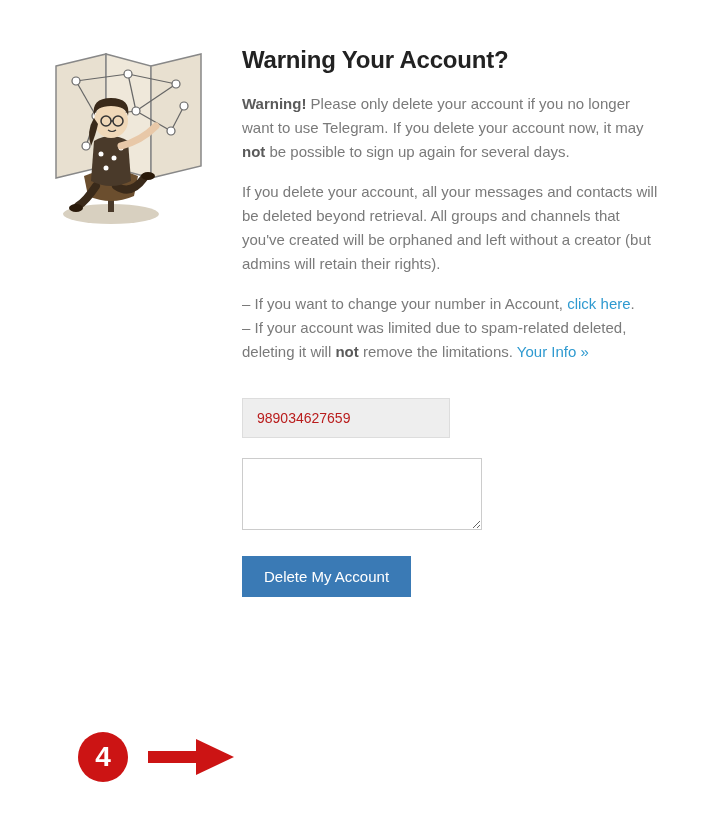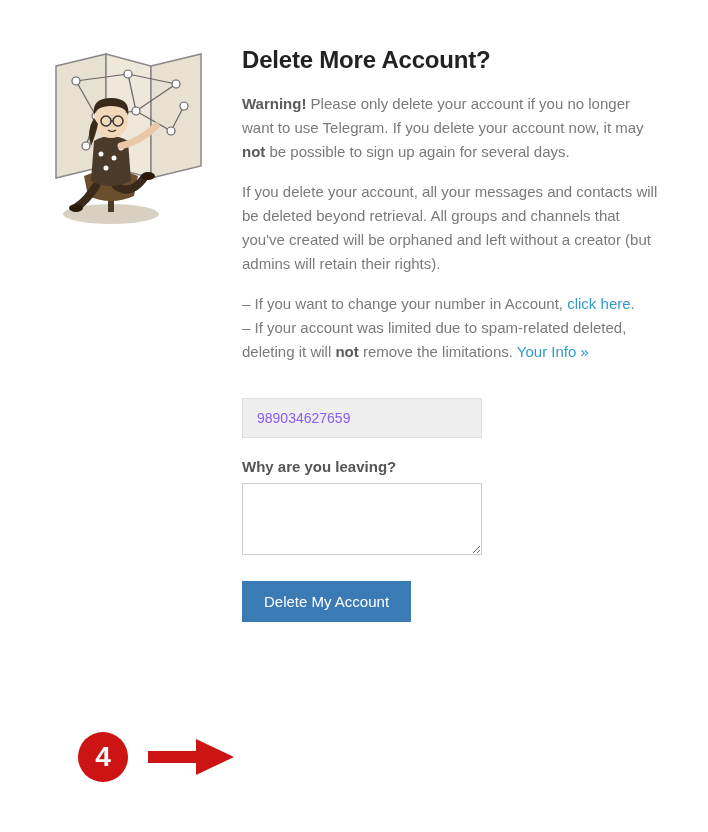--- a/index.html
+++ b/index.html
@@ -42,27 +42,27 @@
     .para .link { color: #2f9ad0; text-decoration: none; cursor: pointer; margin-top: 48px; }
     .form-section { margin-top: 34px; }
     .field-label {
       font-size: 15px;
       font-weight: 700;
       color: #555;
       margin-bottom: 8px;
       display: block;
     }
     .phone-input {
-      width: 240px;
+      width: 208px;
       height: 40px;
       background: #eeeeee;
       border: 1px solid #ddd;
       padding: 0 14px;
       font-size: 14px;
-      color: #8b5cf6;
+      color: #b91c1c;
       font-family: inherit;
       margin-bottom: 20px;
     }
     .reason-input {
       width: 240px;
       height: 72px;
       background: #fff;
       border: 1px solid #ccc;
       padding: 8px 12px;
       font-size: 14px;
@@ -170,38 +170,37 @@
         <circle cx="70" cy="75" r="5" fill="none" stroke="#333" stroke-width="1.5"></circle>
         <circle cx="82" cy="75" r="5" fill="none" stroke="#333" stroke-width="1.5"></circle>
         <line x1="75" y1="75" x2="77" y2="75" stroke="#333" stroke-width="1.5"></line>
 
         <path d="M 72 84 Q 76 87 80 84" stroke="#333" stroke-width="1.2" fill="none"></path>
       </g>
     </svg>
   </div>
 
   <div class="content">
-    <h1 class="heading">Delete More Account?</h1>
+    <h1 class="heading">Warning Your Account?</h1>
 
     <p class="para">
       <span class="bold">Warning!</span><span> Please only delete your account if you no longer want to use Telegram. If you delete your account now, it may </span><span class="bold">not</span><span> be possible to sign up again for several days.</span>
     </p>
 
     <p class="para">If you delete your account, all your messages and contacts will be deleted beyond retrieval. All groups and channels that you've created will be orphaned and left without a creator (but admins will retain their rights).</p>
 
     <p class="para">
       <span>– If you want to change your number in Account, </span><a class="link">click here</a><span>.</span>
       <br>
       <span>– If your account was limited due to spam-related deleted, deleting it will </span><span class="bold">not</span><span> remove the limitations. </span><a class="link">Your Info »</a>
     </p>
 
     <div class="form-section">
       <input class="phone-input" type="text" readonly="" value="989034627659" style="">
 
-      <label class="field-label">Why are you leaving?</label>
       <textarea class="reason-input" style=""></textarea>
 
       <button class="delete-btn">Delete My Account</button>
     </div>
   </div>
 </div>
 
 <div class="annotation">
   <div class="step-circle">4</div>
   <svg class="arrow" width="90" height="40" viewBox="0 0 90 40">

